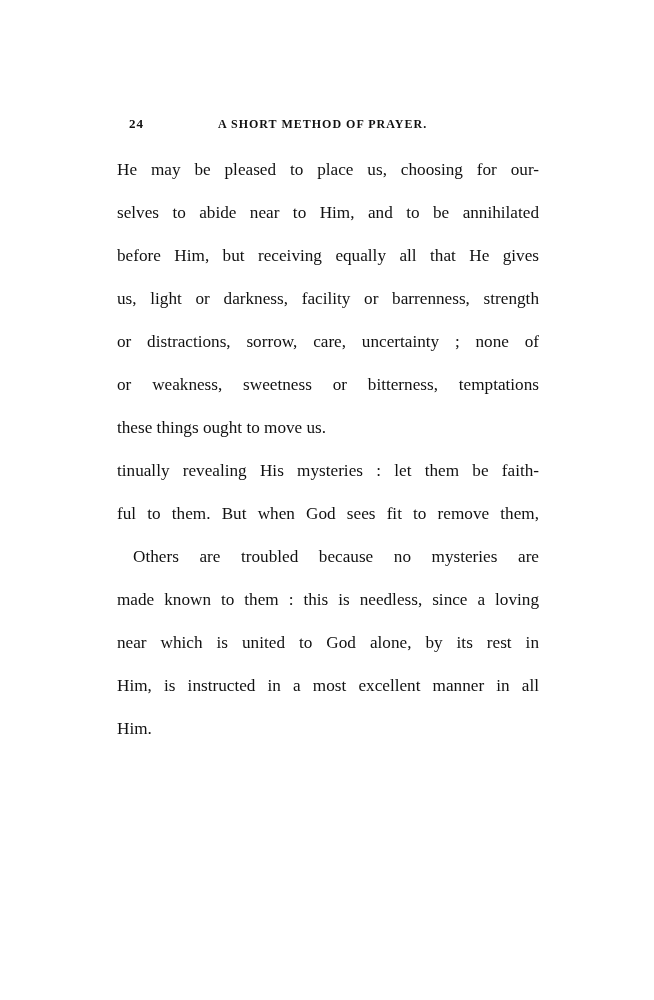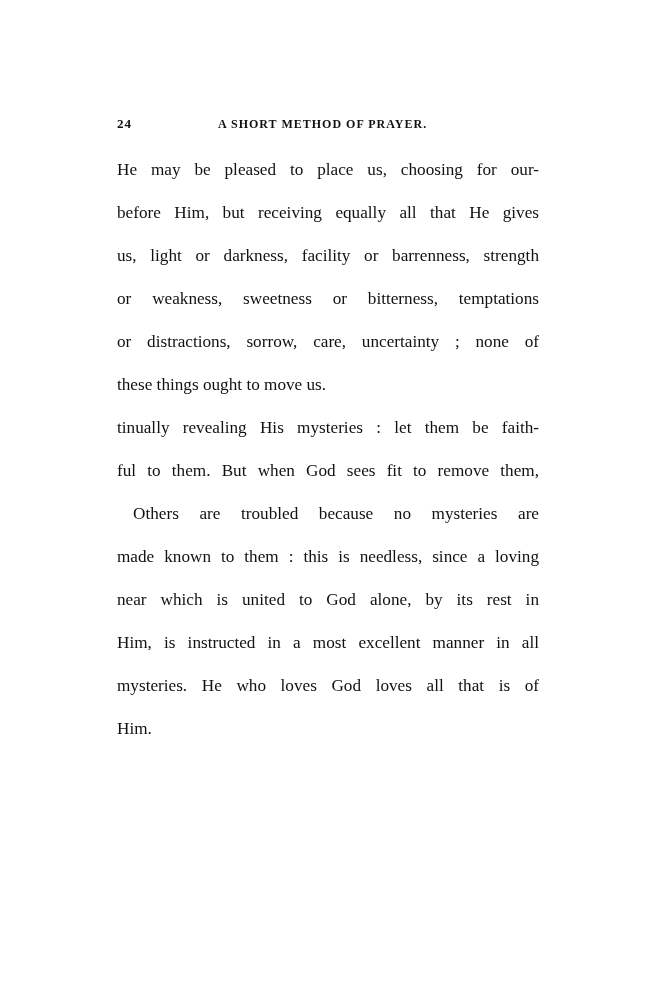--- a/index.html
+++ b/index.html
@@ -24,21 +24,21 @@
     .running-head {
       position: relative;
       height: 22px;
       font-size: 12px;
       font-weight: bold;
       letter-spacing: 1px;
       margin-bottom: 16px;
     }
     .page-number {
       position: absolute;
-      left: 0;
+      left: 12px;
       top: 0;
       font-size: 13px;
       letter-spacing: 1px;
     }
     .running-title {
       position: absolute;
       left: 86px;
       top: 1px;
       margin-left: 15px;
     }
@@ -69,34 +69,34 @@
 
 <div class="page">
   <div class="running-head">
     <span class="page-number">24</span>
     <span class="running-title">A SHORT METHOD OF PRAYER.</span>
   </div>
 
   <div class="body-text">
     <div class="para">
       <span class="line">He may be pleased to place us, choosing for our-</span>
+      <span class="line">selves to abide near to Him, and to be annihilated</span>
       <span class="line">before Him, but receiving equally all that He gives</span>
       <span class="line">us, light or darkness, facility or barrenness, strength</span>
+      <span class="line">or distractions, sorrow, care, uncertainty ; none of</span>
       <span class="line">or weakness, sweetness or bitterness, temptations</span>
-      <span class="line">or distractions, sorrow, care, uncertainty ; none of</span>
       <span class="line last">these things ought to move us.</span>
     </div>
 
     <div class="para">
       <span class="line">tinually revealing His mysteries : let them be faith-</span>
       <span class="line">ful to them.  But when God sees fit to remove them,</span>
     </div>
 
     <div class="para">
       <span class="line indent">Others are troubled because no mysteries are</span>
       <span class="line">made known to them : this is needless, since a loving</span>
       <span class="line">near which is united to God alone, by its rest in</span>
       <span class="line">Him, is instructed in a most excellent manner in all</span>
-      <span class="line">mysteries.  He who loves God loves all that is of</span>
       <span class="line last">Him.</span>
     </div>
   </div>
 </div>
 
 </body></html>

